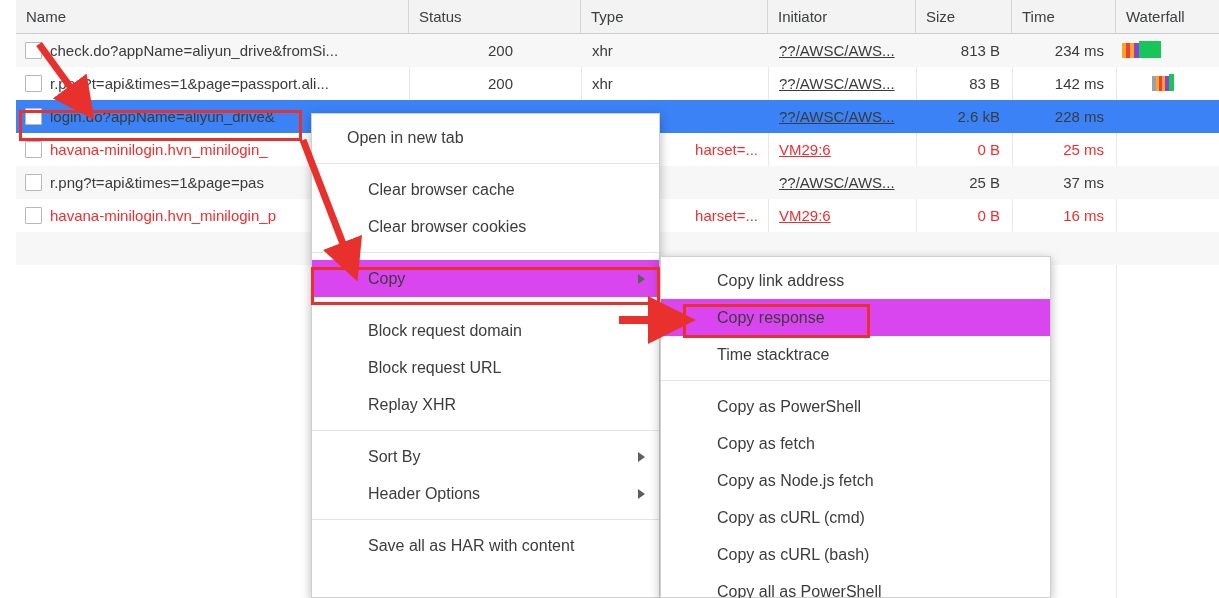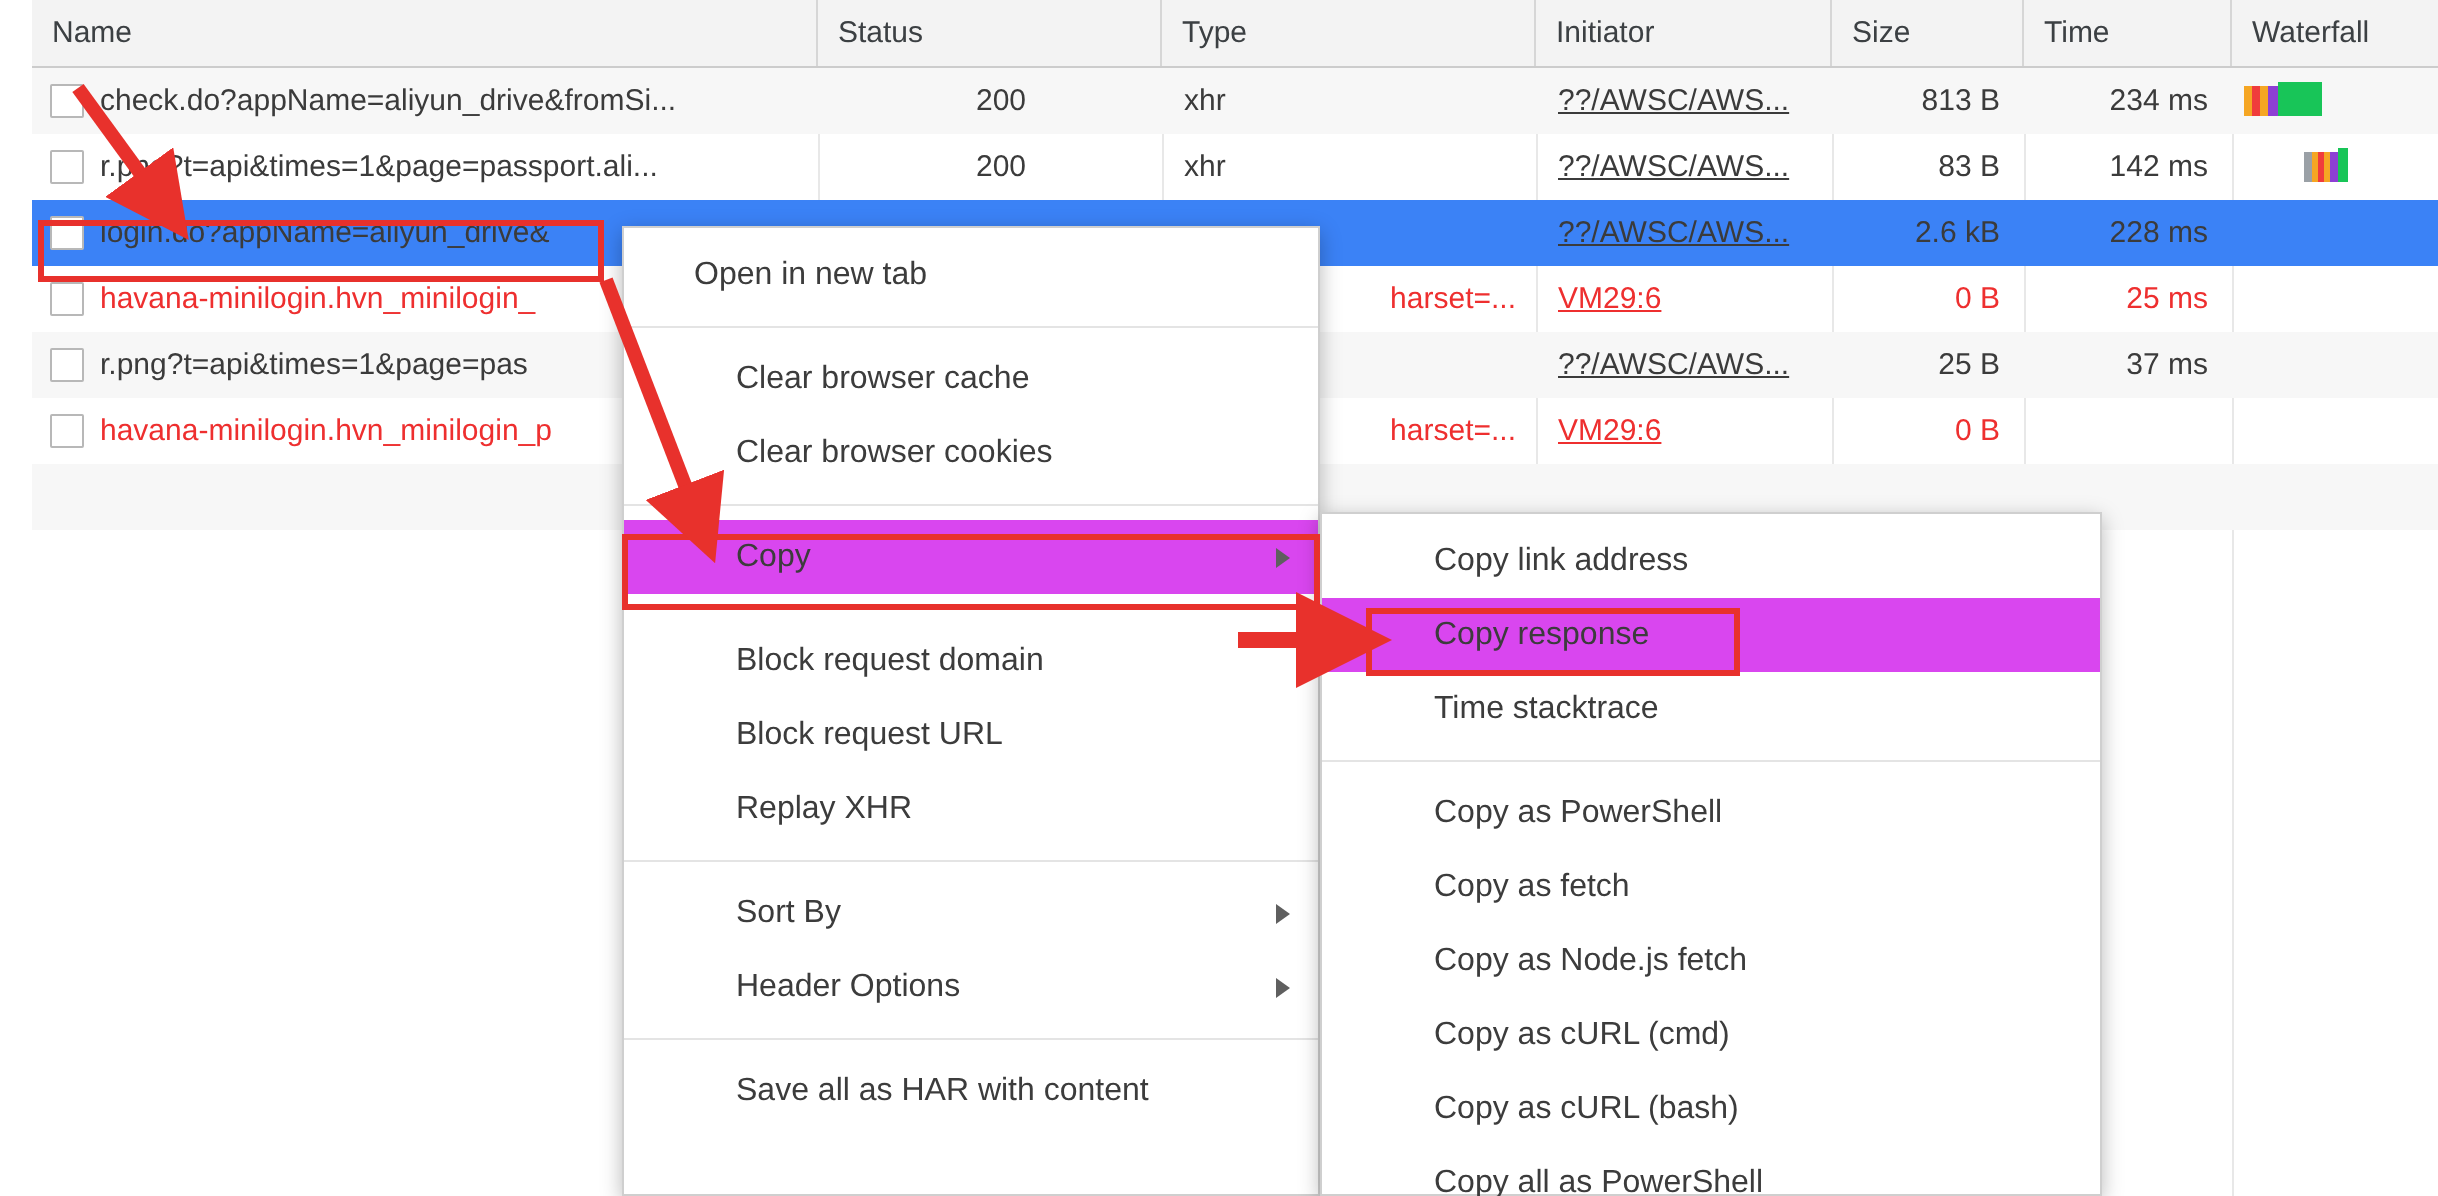--- a/index.html
+++ b/index.html
@@ -195,20 +195,21 @@
       <div class="cell c-time" style="left:997px;width:103px;">37 ms</div>
     </div>
 
     <div class="row" style="top:165px;">
       <div class="cbox"></div>
       <div class="cell c-name err" style="left:0px;width:393px;">havana-minilogin.hvn_minilogin_p</div>
       <div class="cell c-status err" style="left:394px;width:171px;"></div>
       <div class="cell c-type err" style="left:566px;width:186px;text-align:right;padding-right:10px;">harset=...</div>
       <div class="cell c-init err" style="left:753px;width:147px;">VM29:6</div>
       <div class="cell c-size err" style="left:901px;width:95px;">0 B</div>
+      <div class="cell c-time err" style="left:997px;width:103px;">16 ms</div>
     </div>
 
     <div class="row" style="top:198px;background:#f7f7f7;height:33px;"></div>
   </div>
 </div>
 
 <div class="menu" id="main-menu">
   <div class="mi" style="margin-top:5px;padding-left:35px;"><span>Open in new tab</span></div>
   <div class="msep"></div>
   <div class="mi"><span>Clear browser cache</span></div>

